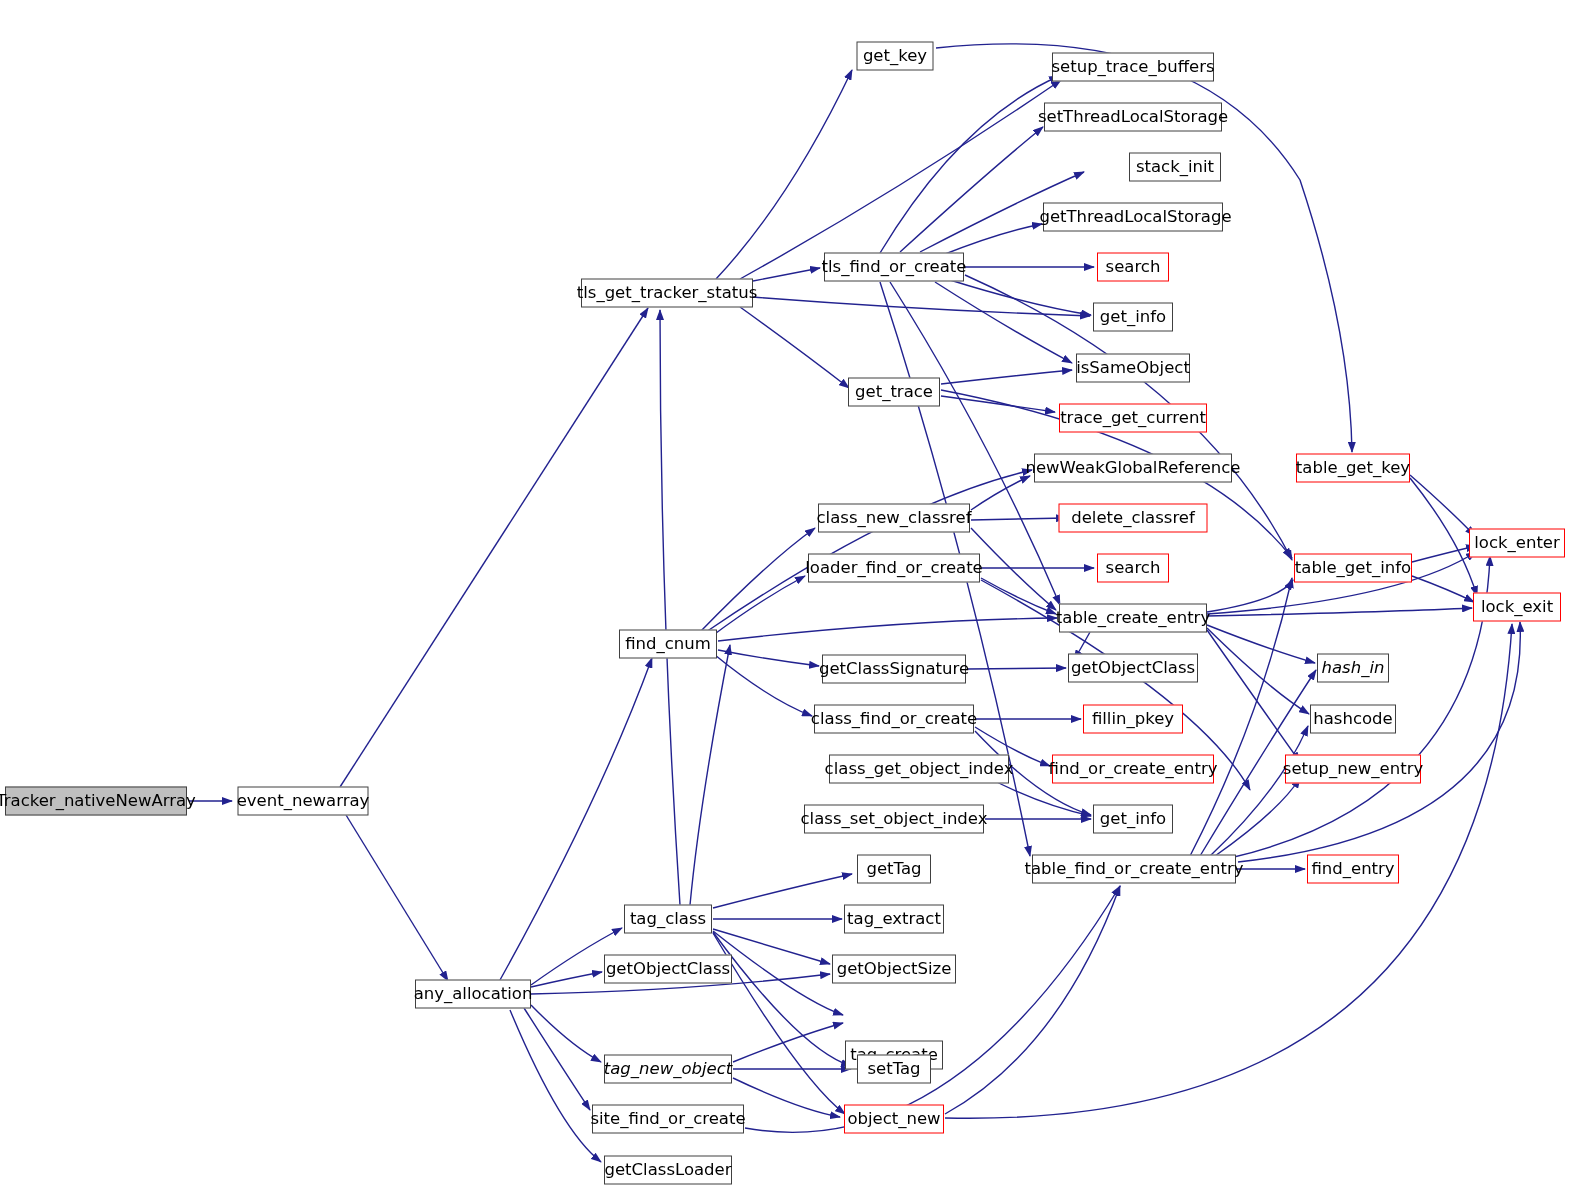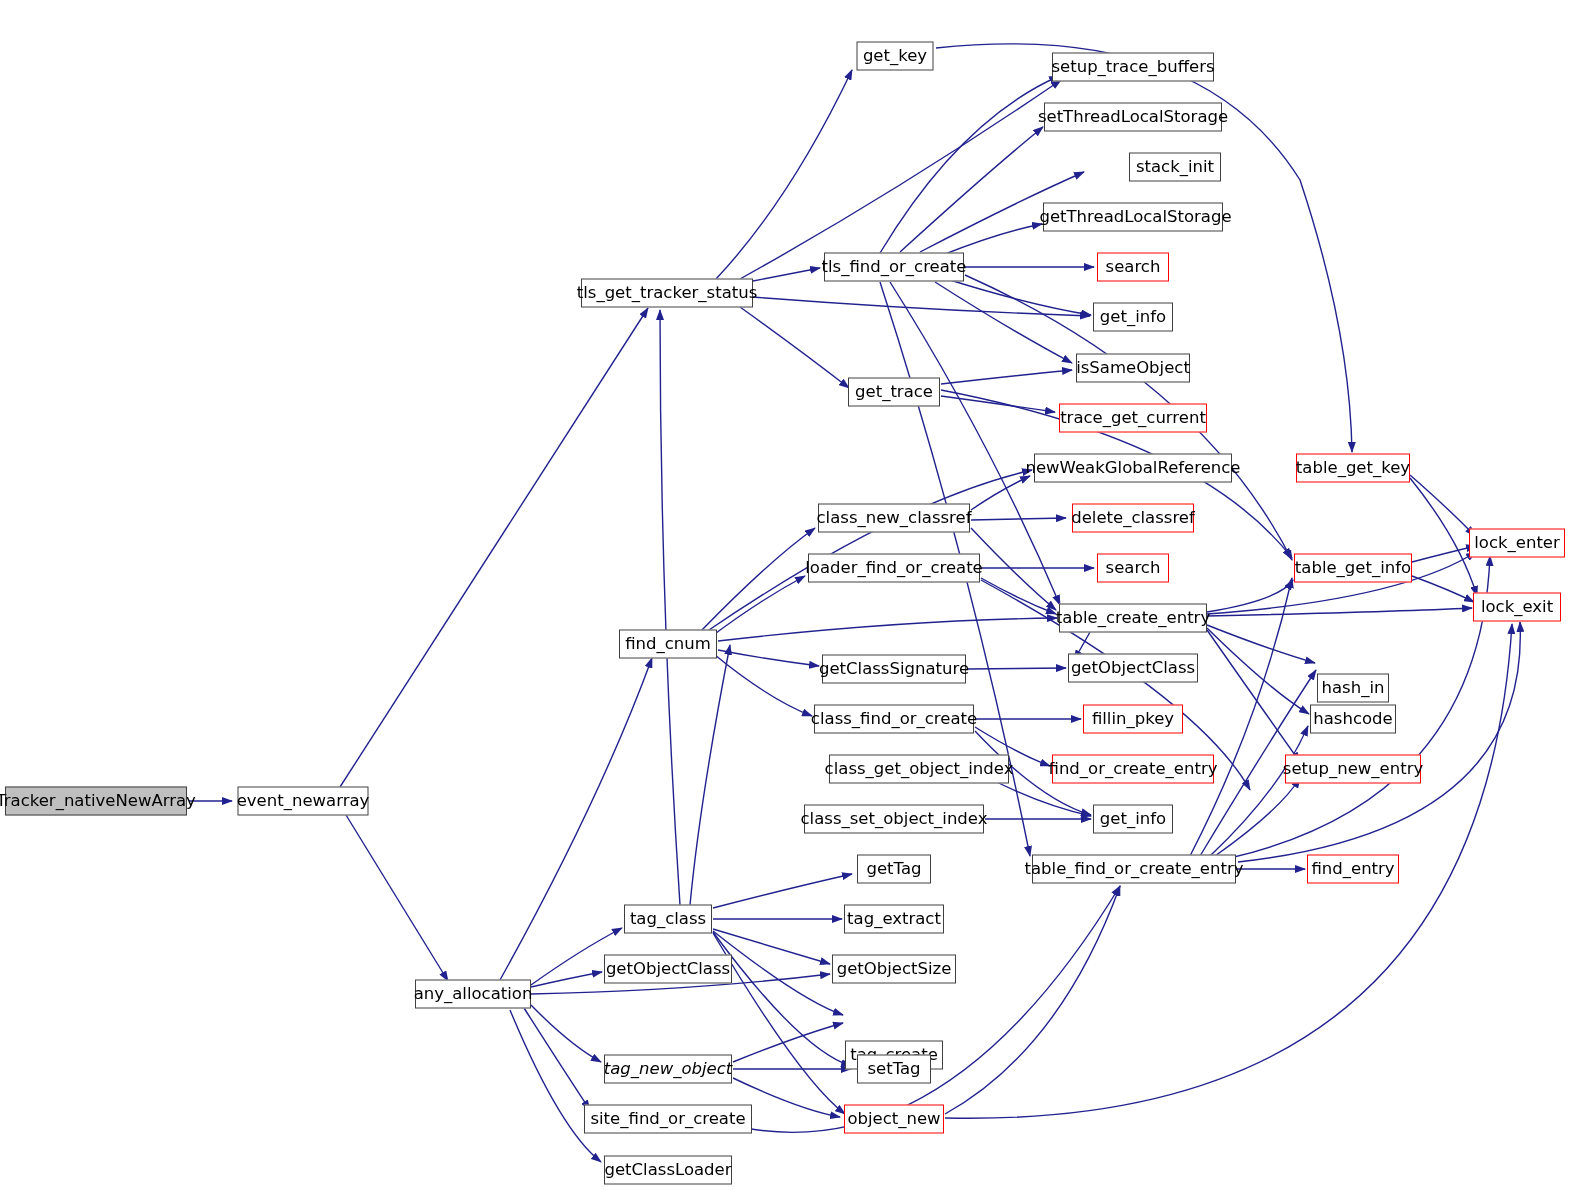--- a/index.html
+++ b/index.html
@@ -147,48 +147,48 @@
       <div class="node" style="left: 1133px; top: 67px; width: 162px;">setup_trace_buffers</div>
       <div class="node" style="left: 1133px; top: 117px; width: 178px;">setThreadLocalStorage</div>
       <div class="node" style="left: 1133px; top: 167px; width: 92px; margin-left: 42px;">stack_init</div>
       <div class="node" style="left: 1133px; top: 217px; width: 180px; padding-left: 12px;">getThreadLocalStorage</div>
       <div class="node red" style="left: 1133px; top: 267px; width: 72px;">search</div>
       <div class="node" style="left: 1133px; top: 317px; width: 80px;">get_info</div>
       <div class="node" style="left: 894px; top: 392px; width: 92px;">get_trace</div>
       <div class="node" style="left: 1133px; top: 368px; width: 114px;">isSameObject</div>
       <div class="node red" style="left: 1133px; top: 418px; width: 148px;">trace_get_current</div>
       <div class="node" style="left: 1133px; top: 468px; width: 198px;">newWeakGlobalReference</div>
-      <div class="node red" style="left: 1133px; top: 518px; width: 122px;">delete_classref</div>
+      <div class="node red" style="left: 1133px; top: 518px; width: 149px;">delete_classref</div>
       <div class="node red" style="left: 1133px; top: 568px; width: 72px;">search</div>
       <div class="node" style="left: 1133px; top: 618px; width: 148px;">table_create_entry</div>
       <div class="node" style="left: 1133px; top: 668px; width: 130px;">getObjectClass</div>
       <div class="node red" style="left: 1133px; top: 719px; width: 100px;">fillin_pkey</div>
       <div class="node red" style="left: 1133px; top: 769px; width: 162px;">find_or_create_entry</div>
       <div class="node" style="left: 1133px; top: 819px; width: 80px;">get_info</div>
       <div class="node" style="left: 894px; top: 518px; width: 152px;">class_new_classref</div>
       <div class="node" style="left: 894px; top: 568px; width: 172px;">loader_find_or_create</div>
       <div class="node" style="left: 668px; top: 644px; width: 98px;">find_cnum</div>
       <div class="node" style="left: 894px; top: 669px; width: 144px;">getClassSignature</div>
       <div class="node" style="left: 894px; top: 719px; width: 160px;">class_find_or_create</div>
       <div class="node" style="left: 894px; top: 769px; width: 180px; margin-left: 25px;">class_get_object_index</div>
       <div class="node" style="left: 894px; top: 819px; width: 180px;">class_set_object_index</div>
       <div class="node red" style="left: 1353px; top: 468px; width: 114px;">table_get_key</div>
       <div class="node red" style="left: 1353px; top: 568px; width: 118px;">table_get_info</div>
-      <div class="node" style="left: 1353px; top: 688px; width: 72px;">hash_in</div>
+      <div class="node" style="left: 1353px; top: 668px; width: 72px; font-style: italic;">hash_in</div>
       <div class="node" style="left: 1353px; top: 719px; width: 86px;">hashcode</div>
       <div class="node red" style="left: 1353px; top: 769px; width: 136px;">setup_new_entry</div>
       <div class="node red" style="left: 1517px; top: 543px; width: 96px;">lock_enter</div>
       <div class="node red" style="left: 1517px; top: 607px; width: 88px;">lock_exit</div>
       <div class="node" style="left: 1134px; top: 869px; width: 204px;">table_find_or_create_entry</div>
       <div class="node red" style="left: 1353px; top: 869px; width: 92px;">find_entry</div>
       <div class="node" style="left: 473px; top: 994px; width: 116px;">any_allocation</div>
       <div class="node" style="left: 668px; top: 919px; width: 88px;">tag_class</div>
       <div class="node" style="left: 668px; top: 969px; width: 128px;">getObjectClass</div>
       <div class="node" style="left: 668px; top: 1069px; width: 128px; font-style: italic;">tag_new_object</div>
-      <div class="node" style="left: 668px; top: 1119px; width: 168px;">site_find_or_create</div>
+      <div class="node" style="left: 668px; top: 1119px; width: 152px;">site_find_or_create</div>
       <div class="node" style="left: 668px; top: 1170px; width: 128px;">getClassLoader</div>
       <div class="node" style="left: 894px; top: 869px; width: 74px;">getTag</div>
       <div class="node" style="left: 894px; top: 919px; width: 100px;">tag_extract</div>
       <div class="node" style="left: 894px; top: 969px; width: 124px;">getObjectSize</div>
       <div class="node" style="left: 894px; top: 1019px; width: 98px; margin-top: 36px;">tag_create</div>
       <div class="node" style="left: 894px; top: 1069px; width: 74px;">setTag</div>
       <div class="node red" style="left: 894px; top: 1119px; width: 100px;">object_new</div>
     </div>
 </div>
 

